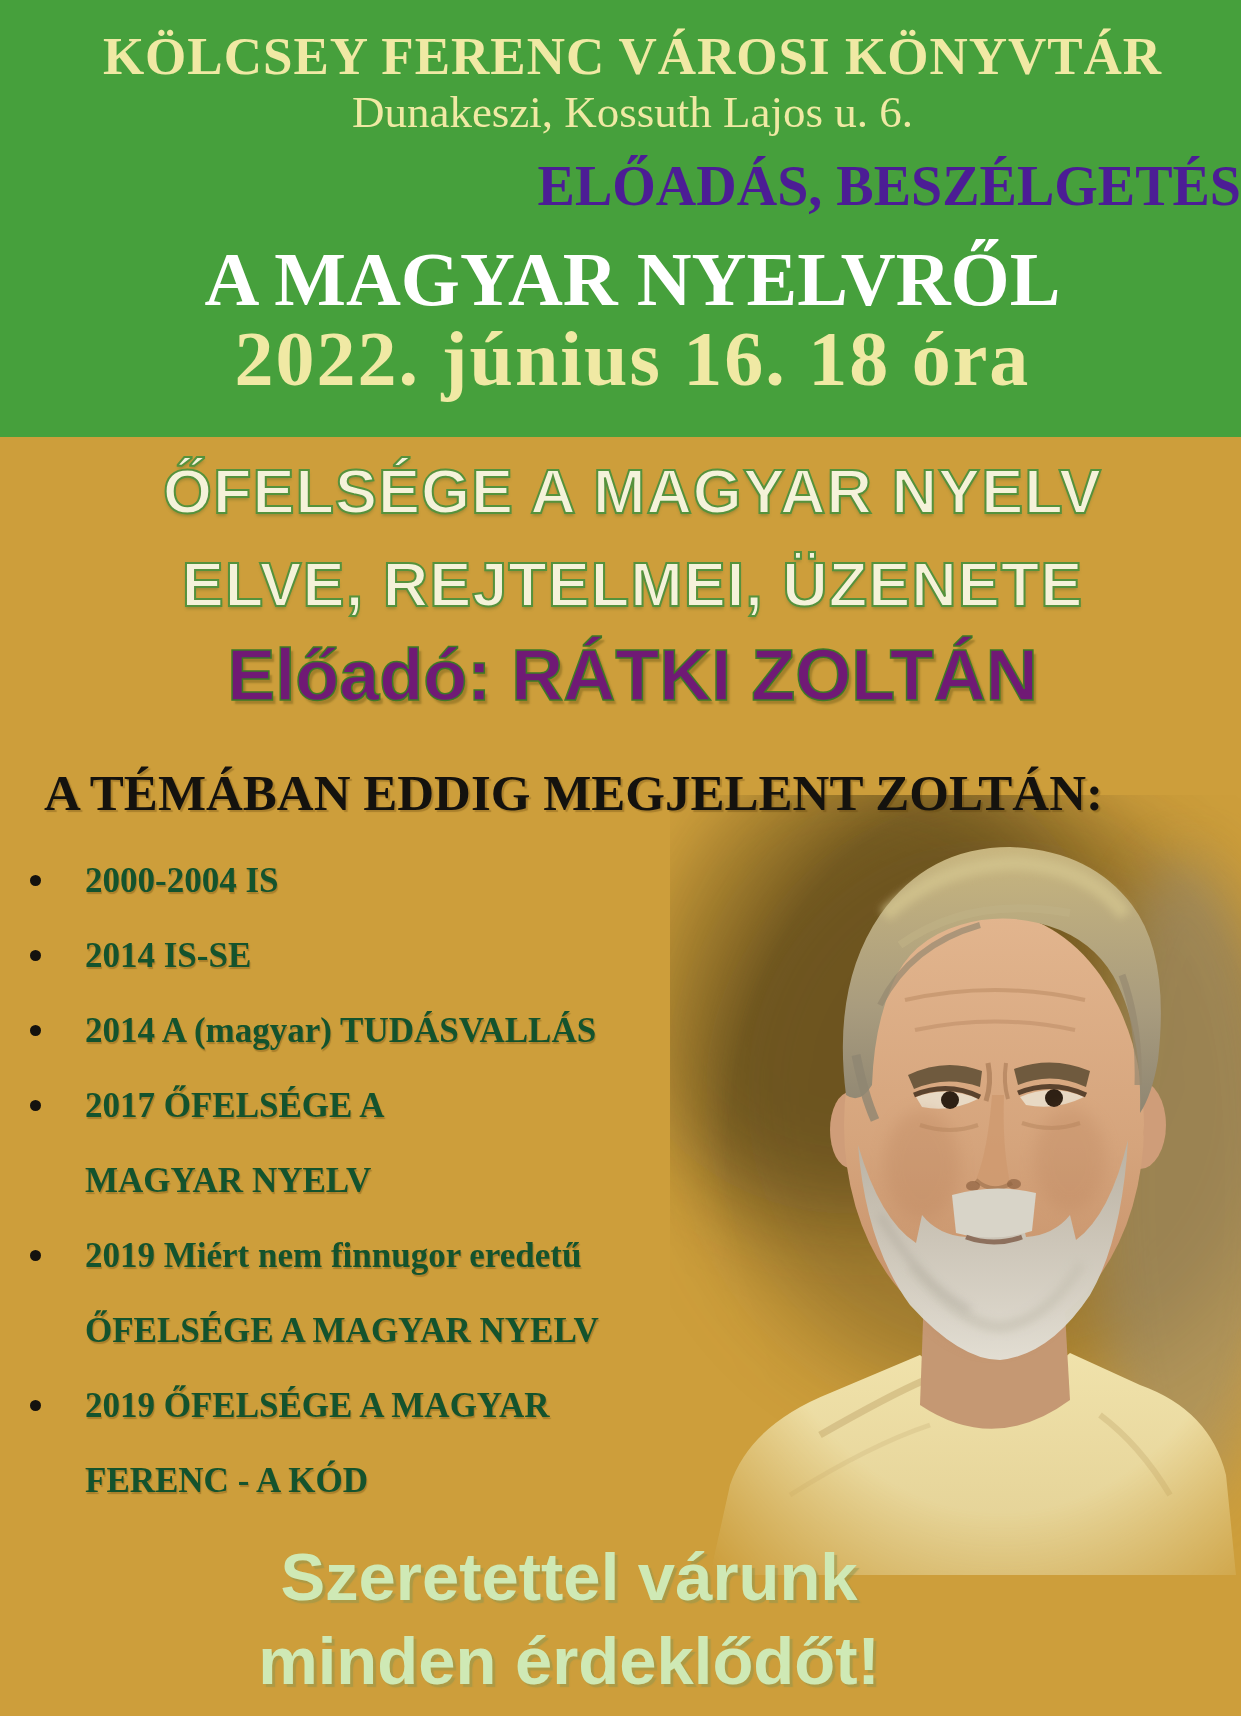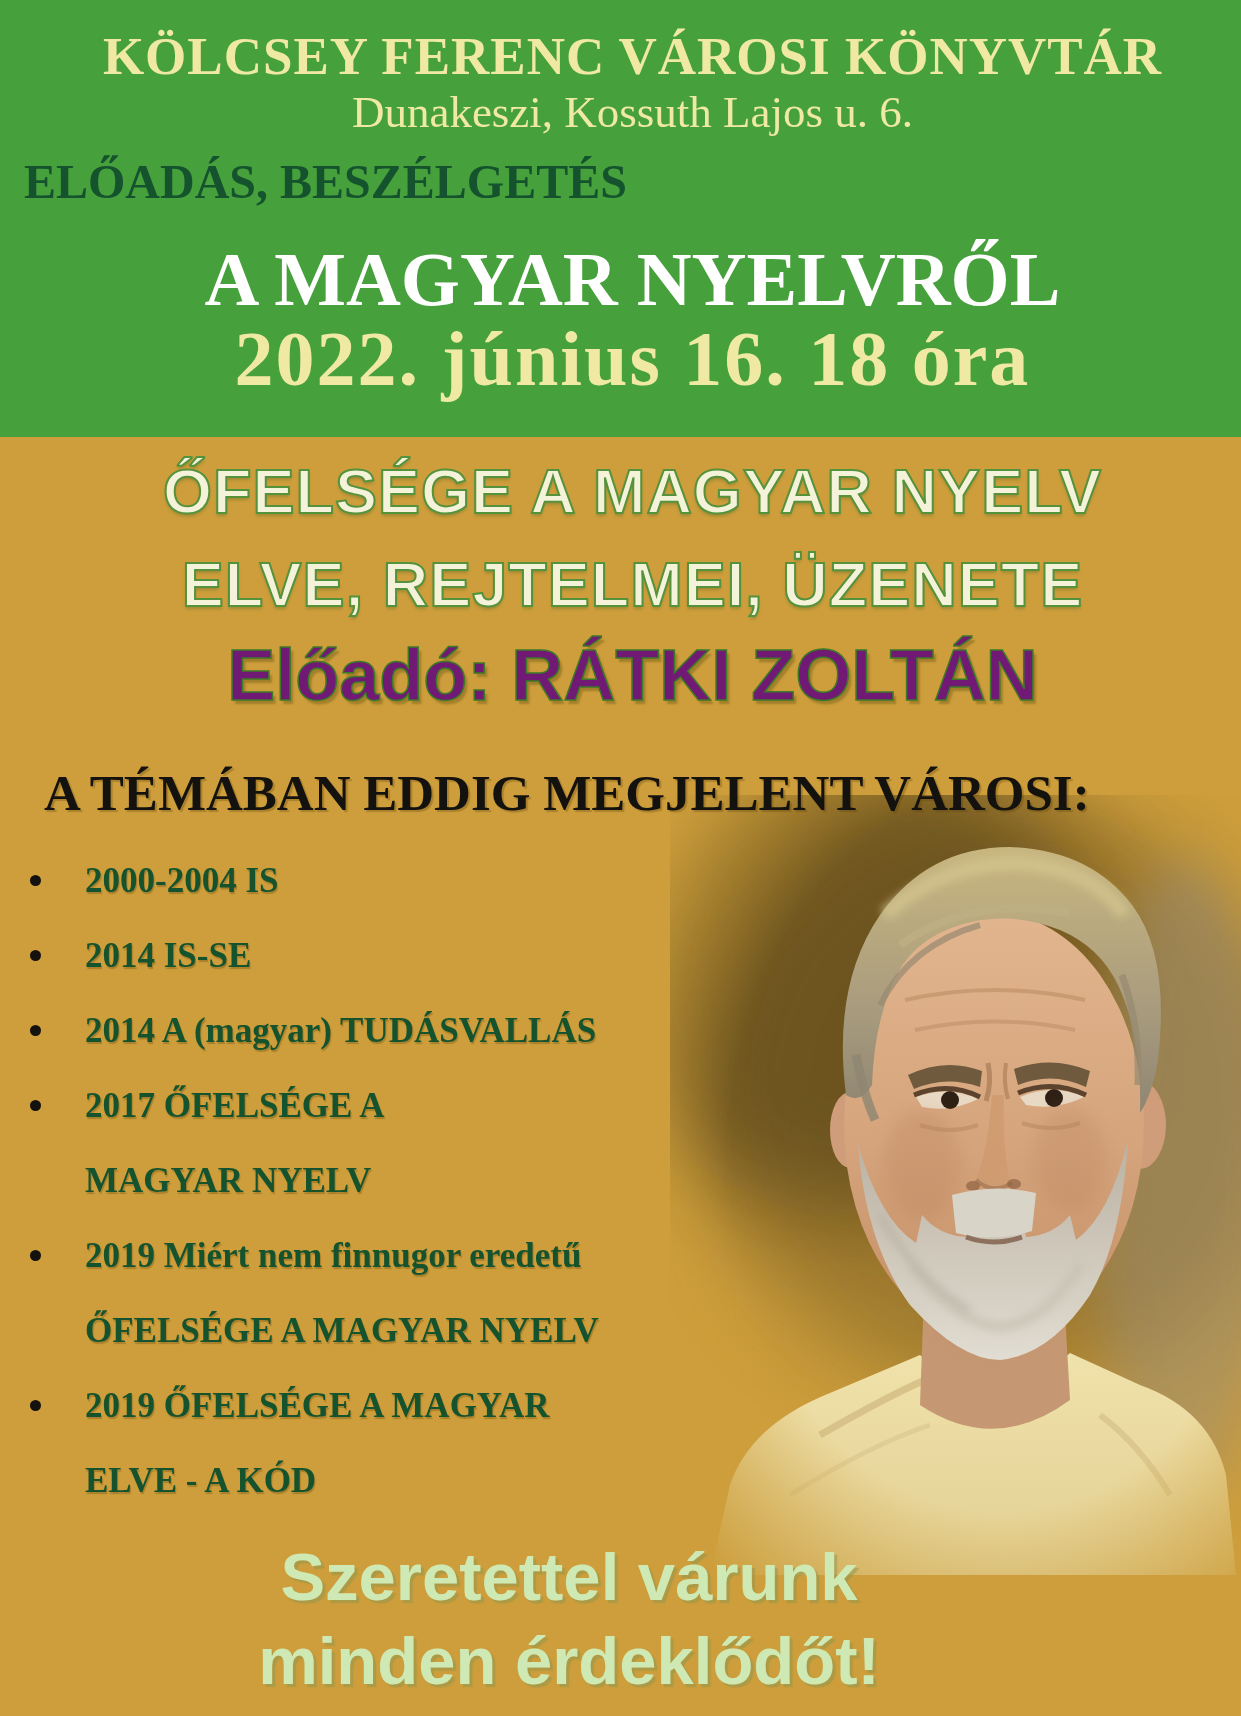--- a/index.html
+++ b/index.html
@@ -14,22 +14,22 @@
 
   
   .green-band{
     position:absolute;left:0;top:0;width:100%;height:437px;
     background:#46a03c;z-index:0;
   }
   .lib-name{top:26px;text-align:center;font-size:53px;font-weight:bold;
     color:#f0e9a4;letter-spacing:1px;z-index:2;}
   .lib-addr{top:86px;text-align:center;font-size:45px;font-weight:normal;
     color:#f0e9a4;z-index:2;}
-  .evt-title1{top:154px;text-align:left;font-size:48px;font-weight:bold;
-    color:#14532d;letter-spacing:0px;z-index:2;}
+  .evt-title1{top:154px;text-align:right;font-size:56px;font-weight:bold;
+    color:#4c1d95;letter-spacing:0px;z-index:2;}
   .evt-title2{top:236px;text-align:center;font-size:76px;font-weight:bold;
     color:#ffffff;z-index:2;}
   .evt-date{top:314px;text-align:center;font-size:78px;font-weight:bold;
     color:#f0e9a4;letter-spacing:2px;z-index:2;}
 
   
   .subject1,.subject2{
     text-align:center;font-family:"Liberation Sans",sans-serif;
     font-weight:bold;font-size:63px;color:#f5f2da;letter-spacing:1px;
     -webkit-text-stroke:2px #55923c;
@@ -196,21 +196,21 @@
       <path d="M210,210 Q240,150 310,130" stroke="#968970" stroke-width="6" fill="none" opacity="0.7"></path>
       <path d="M452,180 Q470,230 468,290" stroke="#968970" stroke-width="7" fill="none" opacity="0.7"></path>
       <path d="M186,260 Q194,300 205,325" stroke="#8f8672" stroke-width="9" fill="none" opacity="0.8"></path>
     </svg>
   </div>
 
   <div class="abs subject1">ŐFELSÉGE A MAGYAR NYELV</div>
   <div class="abs subject2">ELVE, REJTELMEI, ÜZENETE</div>
   <div class="abs presenter">Előadó: RÁTKI ZOLTÁN</div>
 
-  <div class="abs works-heading">A TÉMÁBAN EDDIG MEGJELENT VÁROSI:</div>
+  <div class="abs works-heading">A TÉMÁBAN EDDIG MEGJELENT ZOLTÁN:</div>
 
   <ul class="works-list">
     <li>
       <span class="dot"></span>
       <span class="txt">2000-2004 IS</span>
     </li>
     <li>
       <span class="dot"></span>
       <span class="txt">2014 IS-SE</span>
     </li>
@@ -233,20 +233,20 @@
     <li>
       <span class="dot hidden"></span>
       <span class="txt">ŐFELSÉGE A MAGYAR NYELV</span>
     </li>
     <li>
       <span class="dot"></span>
       <span class="txt">2019 ŐFELSÉGE A MAGYAR</span>
     </li>
     <li>
       <span class="dot hidden"></span>
-      <span class="txt">ELVE - A KÓD</span>
+      <span class="txt">FERENC - A KÓD</span>
     </li>
   </ul>
 
   <div class="abs close2">minden érdeklődőt!</div>
   <div class="abs close1">Szeretettel várunk</div>
 
 </div>
 
 </body></html>

